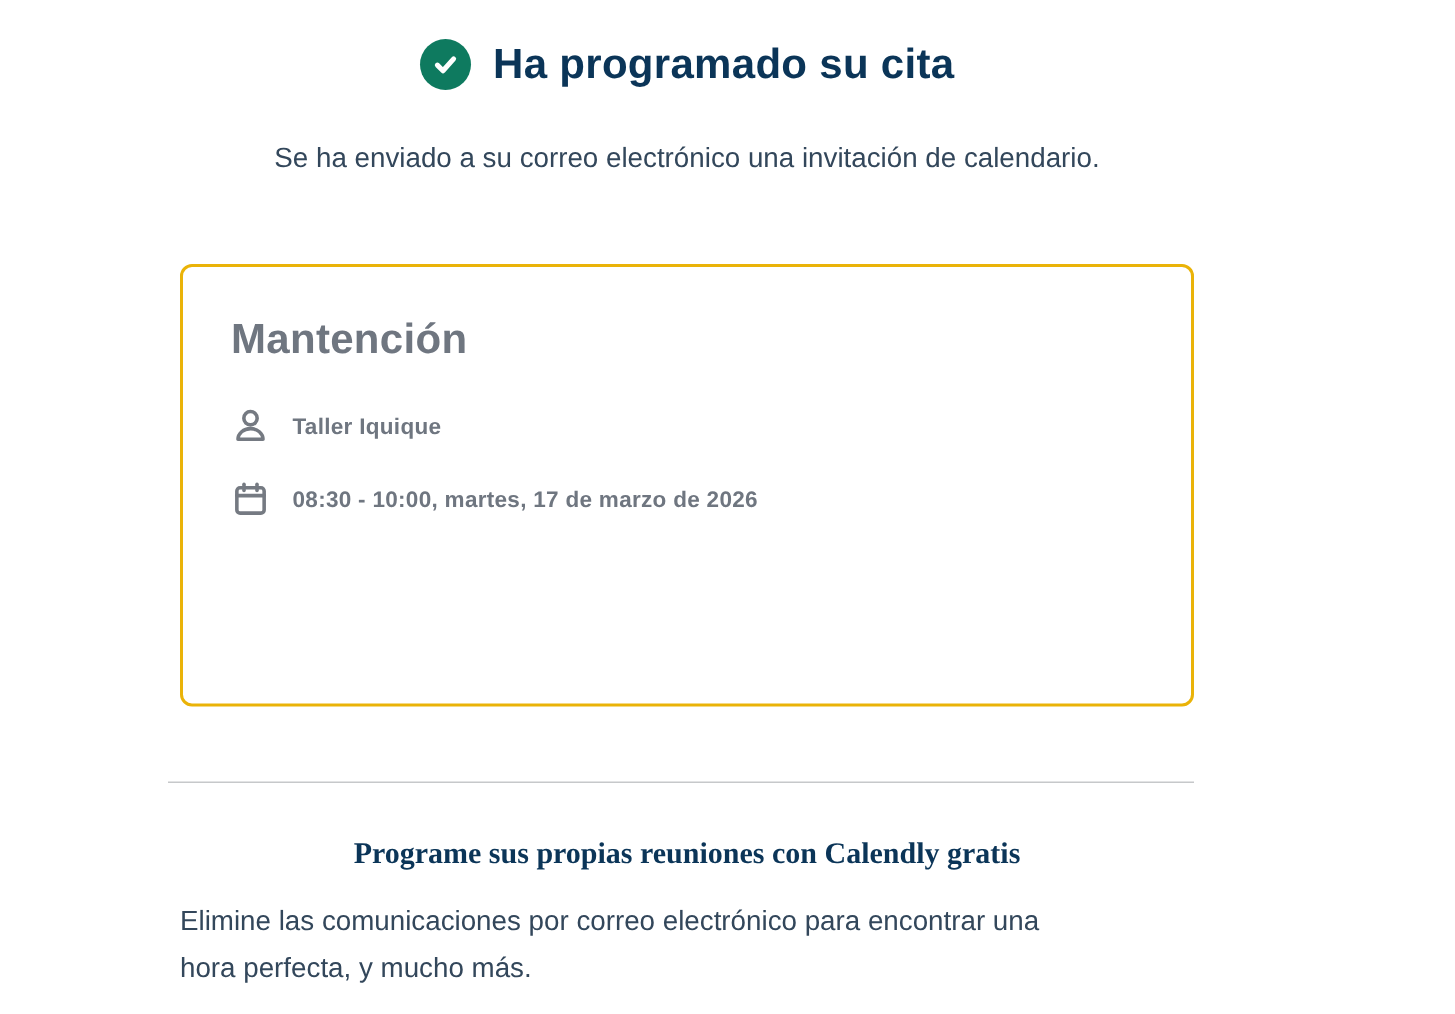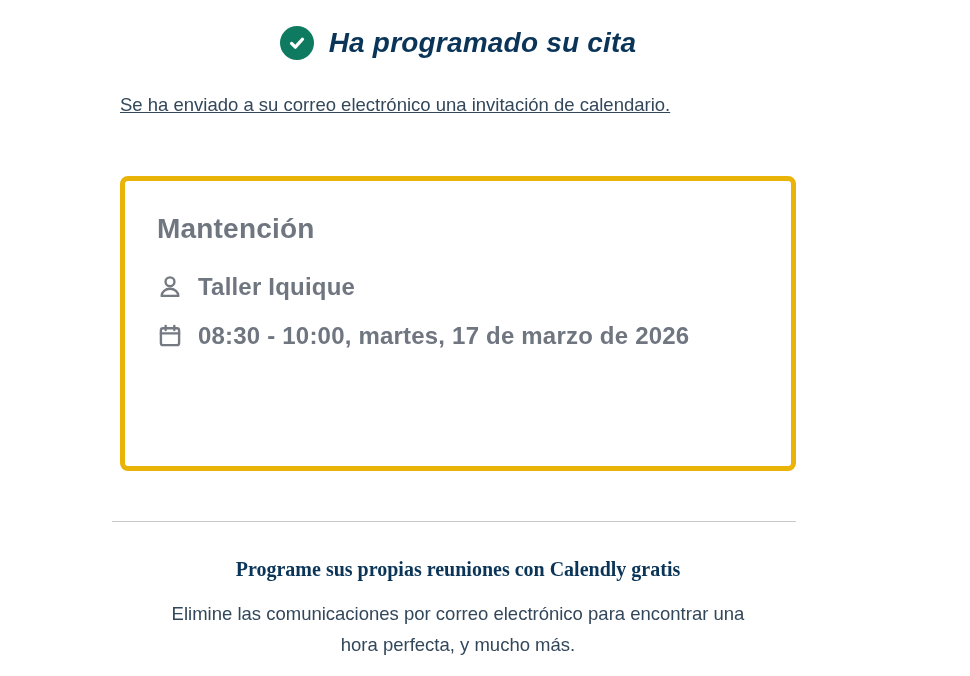--- a/index.html
+++ b/index.html
@@ -30,33 +30,32 @@
     align-items: center;
     justify-content: center;
     flex: 0 0 auto;
   }
   .check-badge svg { display: block; }
   h1.page-title {
     font-size: 28px;
     font-weight: 700;
     color: #0b3558;
     letter-spacing: 0.2px;
-    font-style: italic;
   }
   .subtitle {
     margin-top: 34px;
+    text-align: center;
     font-size: 18.5px;
     font-weight: 400;
     color: #33475b;
-    text-decoration: underline;
   }
   
   .card {
     margin-top: 60px;
-    border: 5px solid #eab308;
+    border: 2px solid #eab308;
     border-radius: 8px;
     background: #ffffff;
     padding: 30px 32px 30px 32px;
     min-height: 295px;
   }
   .event-name {
     font-size: 28px;
     line-height: 36px;
     font-weight: 700;
     color: #6f7680;
@@ -73,21 +72,21 @@
   .row:last-child { margin-bottom: 0; }
   .row .icon {
     width: 26px; height: 26px;
     display: inline-flex;
     align-items: center;
     justify-content: center;
     flex: 0 0 auto;
   }
   .row .icon svg { display: block; }
   .row .row-text {
-    font-size: 24px;
+    font-size: 15px;
     font-weight: 700;
     color: #6f7680;
     letter-spacing: 0.2px;
   }
   
   hr.divider {
     margin-top: 50px;
     margin-left: -8px;
     width: 684px;
     border: none;
@@ -97,21 +96,21 @@
   .promo-heading {
     margin-top: 36px;
     text-align: center;
     font-size: 20px;
     font-weight: 700;
     color: #0b3558;
     font-family: Liberation Serif, serif;
   }
   .promo-body {
     margin-top: 17px;
-    text-align: center;
+    text-align: left;
     font-size: 18.5px;
     line-height: 31px;
     font-weight: 400;
     color: #33475b;
   }
 </style>
 </head>
 <body>
 
 <div class="content">

